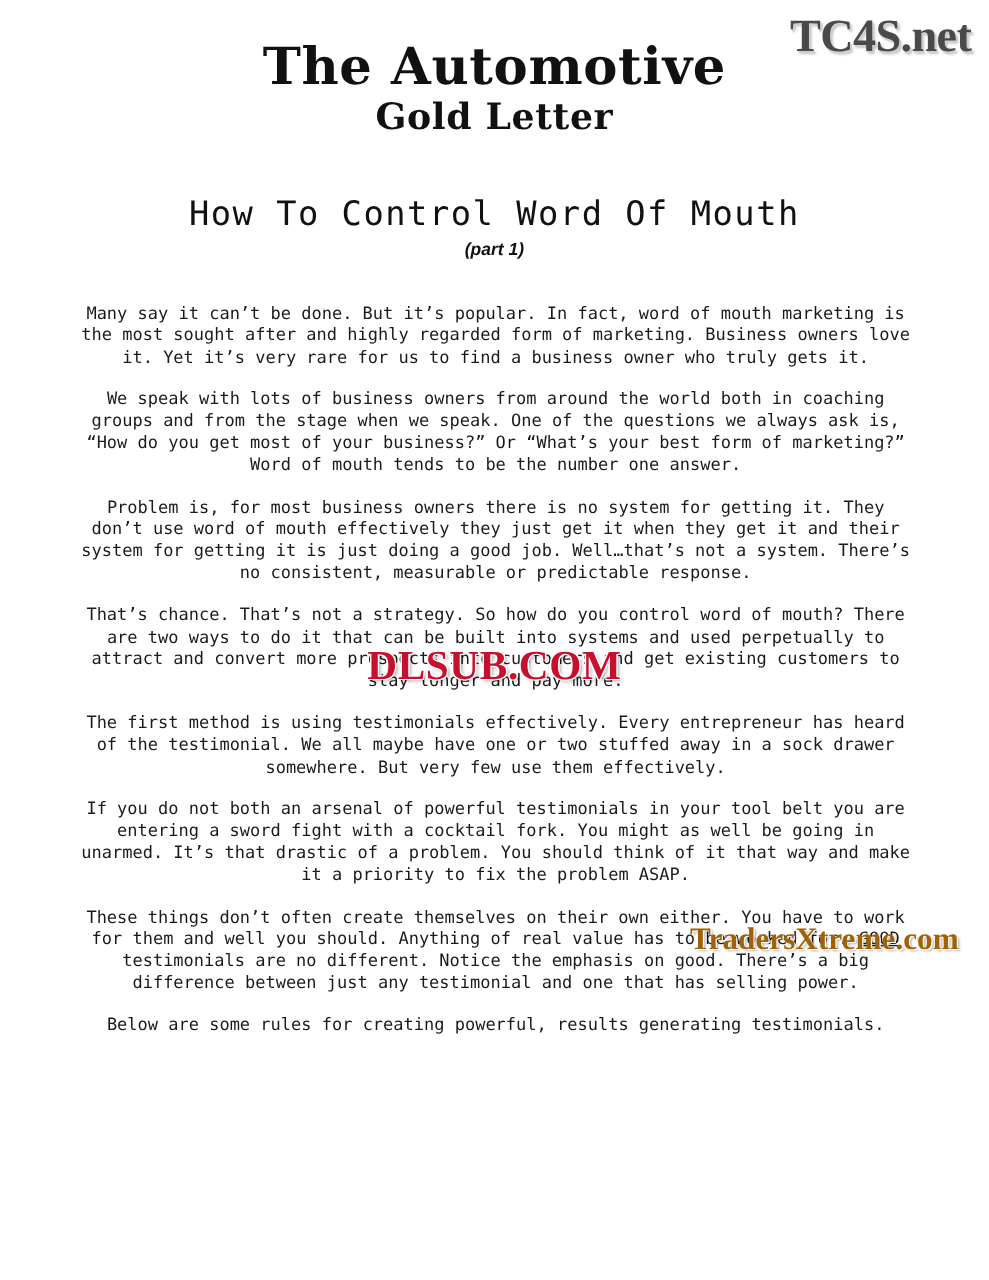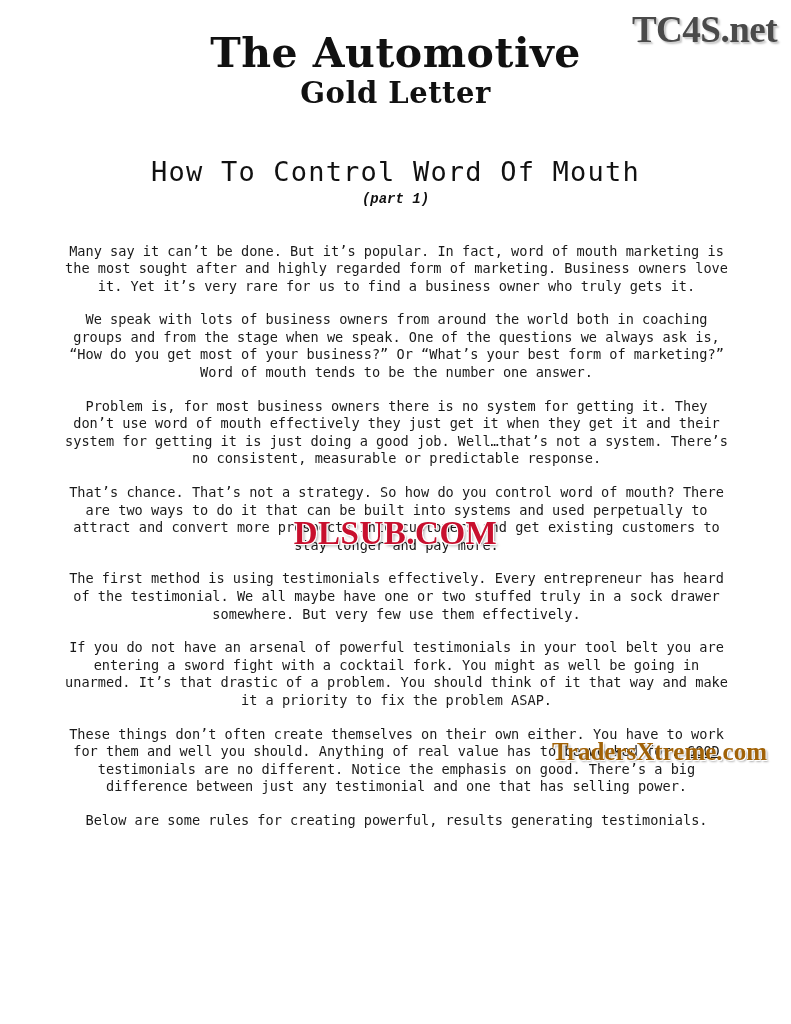--- a/index.html
+++ b/index.html
@@ -63,21 +63,21 @@
     text-align: center;
     margin-top: 46px;
     font-family: "DejaVu Sans Mono", monospace;
     font-size: 27px;
     letter-spacing: 1.2px;
     color: #111;
   }
   .article-part {
     text-align: center;
     margin-top: 4px;
-    font-family: Liberation Mono, monospace;
+    font-family: Liberation Sans, sans-serif;
     font-style: italic;
     font-weight: bold;
     font-size: 14px;
     color: #111;
   }
 
   
   .body-copy {
     margin: 36px 62px 0 64px;
     font-family: "DejaVu Sans Mono", monospace;
@@ -137,22 +137,22 @@
   </div>
 
   <div class="article-title">How To Control Word Of Mouth</div>
   <div class="article-part">(part 1)</div>
 
   <div class="body-copy">
     <p>Many say it can’t be done. But it’s popular. In fact, word of mouth marketing is the most sought after and highly regarded form of marketing. Business owners love it. Yet it’s very rare for us to find a business owner who truly gets it.</p>
     <p>We speak with lots of business owners from around the world both in coaching groups and from the stage when we speak. One of the questions we always ask is, “How do you get most of your business?” Or “What’s your best form of marketing?” Word of mouth tends to be the number one answer.</p>
     <p>Problem is, for most business owners there is no system for getting it. They don’t use word of mouth effectively they just get it when they get it and their system for getting it is just doing a good job. Well…that’s not a system. There’s no consistent, measurable or predictable response.</p>
     <p>That’s chance. That’s not a strategy. So how do you control word of mouth? There are two ways to do it that can be built into systems and used perpetually to attract and convert more prospects into customers and get existing customers to stay longer and pay more.</p>
-    <p>The first method is using testimonials effectively. Every entrepreneur has heard of the testimonial. We all maybe have one or two stuffed truly in a sock drawer somewhere. But very few use them effectively.</p>
-    <p>If you do not have an arsenal of powerful testimonials in your tool belt you are entering a sword fight with a cocktail fork. You might as well be going in unarmed. It’s that drastic of a problem. You should think of it that way and make it a priority to fix the problem ASAP.</p>
+    <p>The first method is using testimonials effectively. Every entrepreneur has heard of the testimonial. We all maybe have one or two stuffed away in a sock drawer somewhere. But very few use them effectively.</p>
+    <p>If you do not both an arsenal of powerful testimonials in your tool belt you are entering a sword fight with a cocktail fork. You might as well be going in unarmed. It’s that drastic of a problem. You should think of it that way and make it a priority to fix the problem ASAP.</p>
     <p><span>These things don’t often create themselves on their own either. You have to work for them and well you should. Anything of real value has to be worked for. </span><span class="underline-word">GOOD</span><span> testimonials are no different. Notice the emphasis on good. There’s a big difference between just any testimonial and one that has selling power.</span></p>
     <p>Below are some rules for creating powerful, results generating testimonials.</p>
   </div>
 
   <div class="watermark-center">
     <span>DLSUB.COM</span>
   </div>
 
   <div class="brand-bottom">TradersXtreme.com</div>
 

